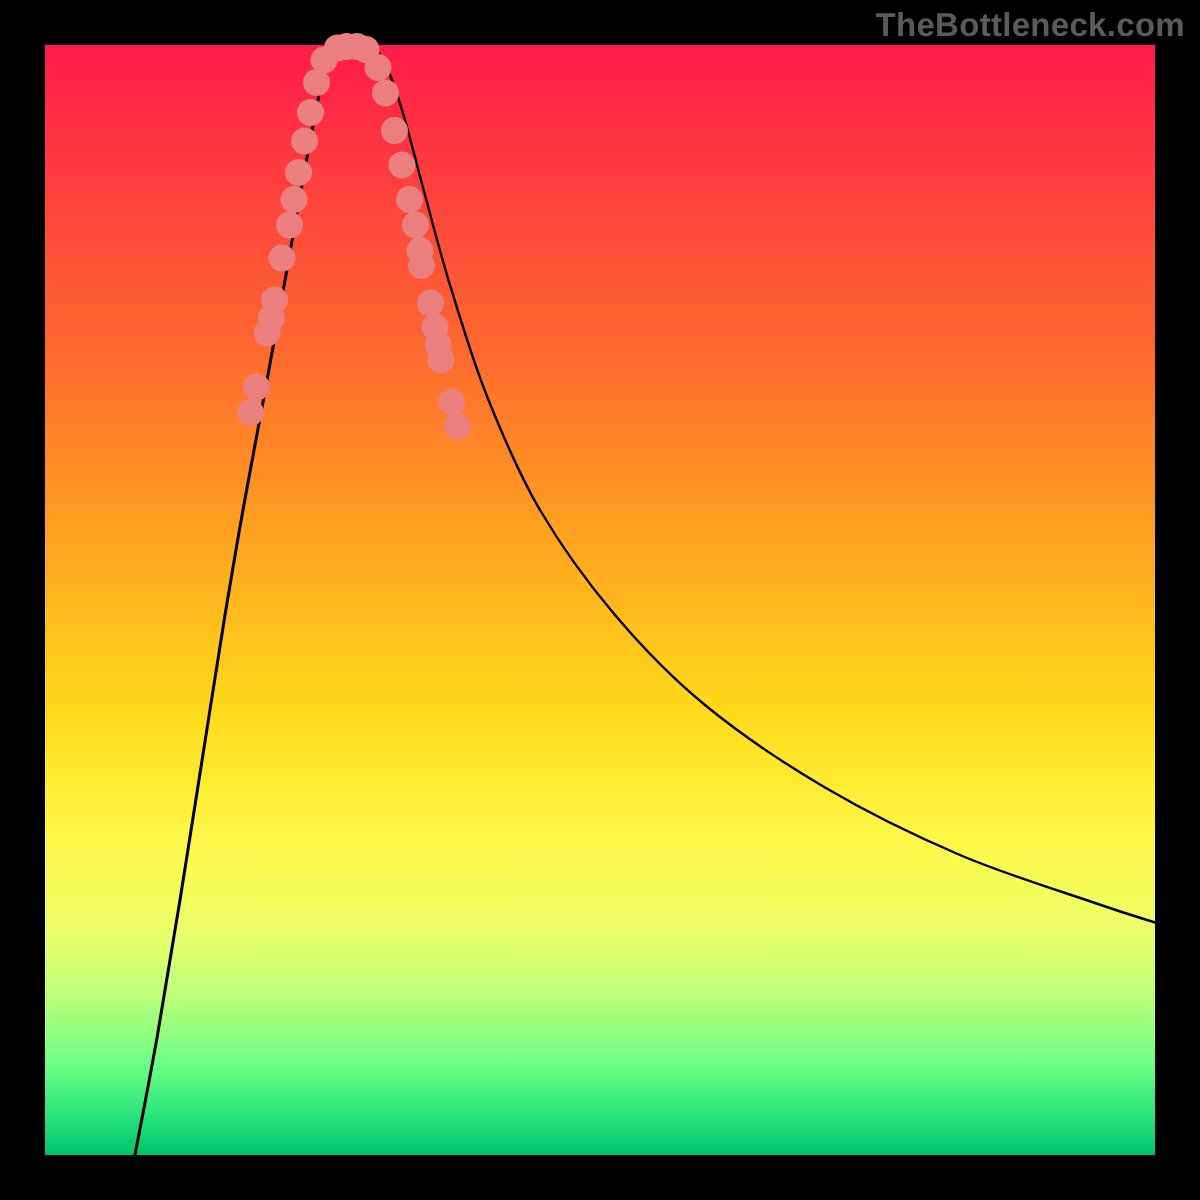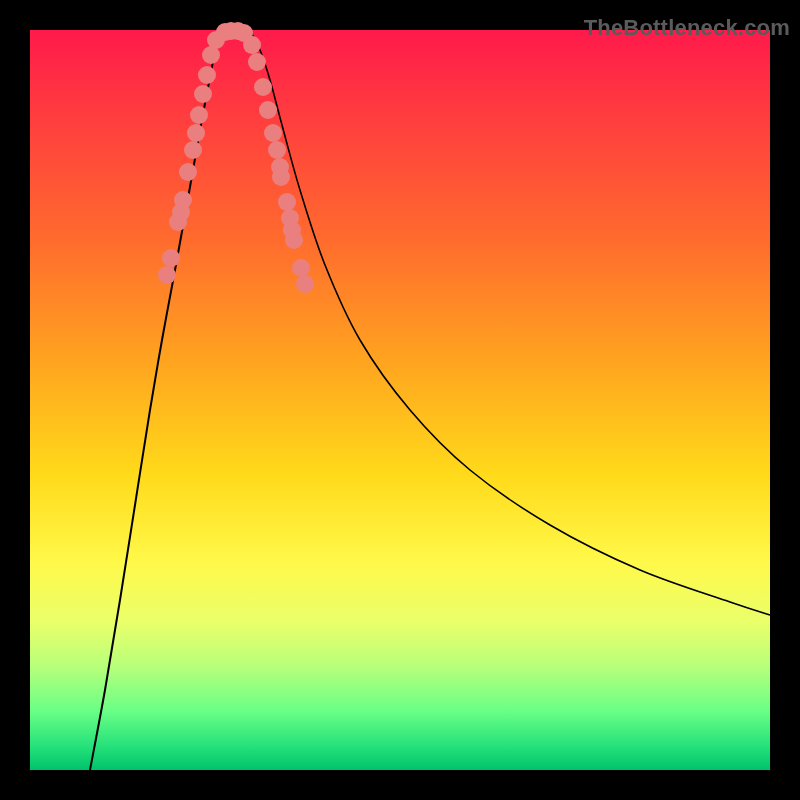--- a/index.html
+++ b/index.html
@@ -24,21 +24,21 @@
       #ffda1a 60%,
       #fff94a 72%,
       #eaff6a 80%,
       #b8ff7a 86%,
       #6aff86 92%,
       #22e07a 97%,
       #00c26a 100%);
   }
   .watermark {
     position: absolute;
-    top: 15px;
+    top: 4px;
     right: 10px;
     font-family: Arial, Helvetica, sans-serif;
     font-size: 22px;
     font-weight: 600;
     color: #5b5b5b;
     letter-spacing: 0.2px;
     pointer-events: none;
   }
   svg {
     position: absolute;

